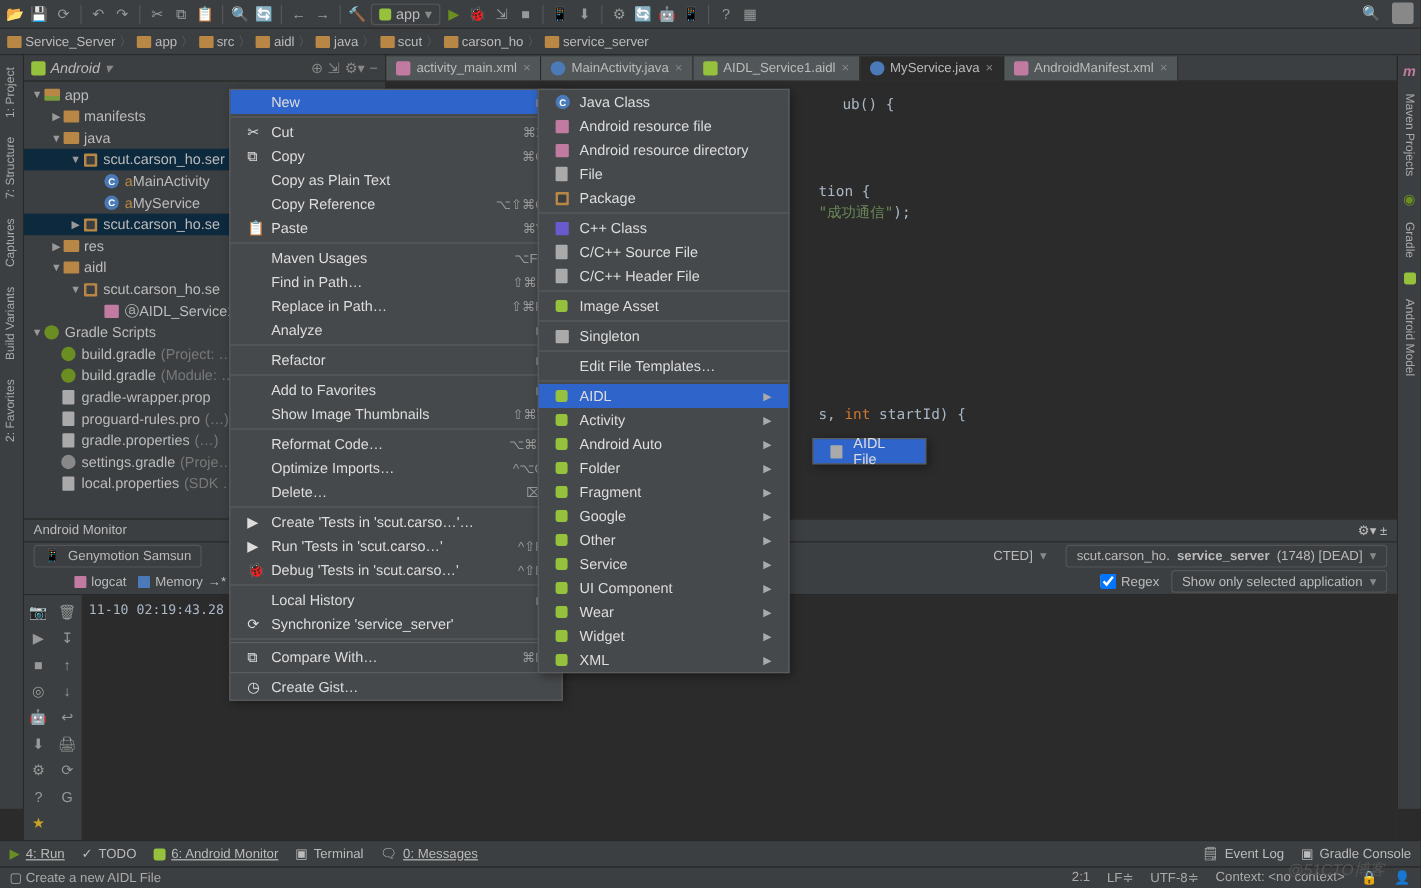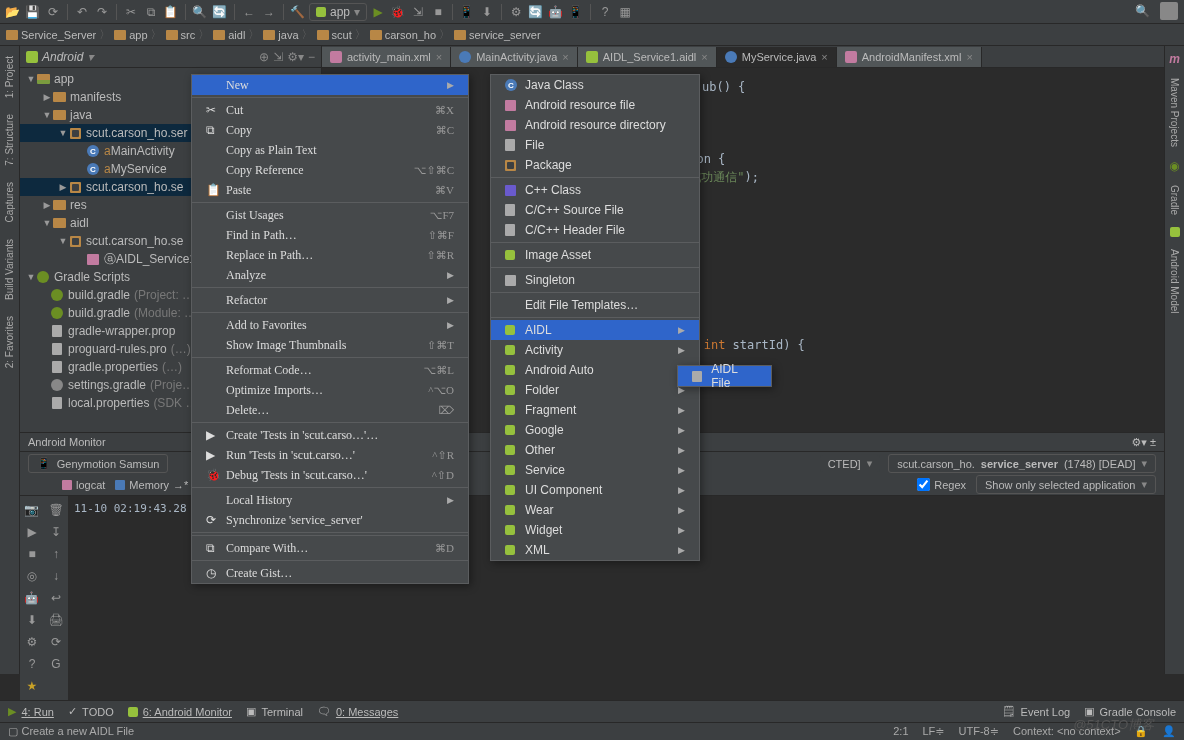--- a/index.html
+++ b/index.html
@@ -52,22 +52,22 @@
 .kw { color: #cc7832; }
 .str { color: #6a8759; }
 .context-menu { position: absolute; background: #46494b; border: 1px solid #5b5d5f; box-shadow: 2px 2px 8px rgba(0,0,0,0.4); z-index: 100; font-size: 12px; }
 .cm-item { height: 20px; padding: 0 14px; display: flex; align-items: center; justify-content: space-between; gap: 30px; color: #ddd; cursor: pointer; }
 .cm-item.sep { height: 1px; background: #5b5d5f; padding: 0; margin: 2px 0; }
 .cm-item.hi { background: #2f65ca; }
 .cm-item .sub { color: #aaa; font-size: 9px; }
 .cm-item .short { color: #999; font-size: 11px; }
 .cm-item .ic { width: 14px; height: 14px; margin-right: 6px; display: inline-flex; align-items: center; }
 .cm-left { display: flex; align-items: center; }
-.menu1 { left: 191px; top: 74px; width: 278px; font-family: Liberation Serif, serif; }
-.menu2 { left: 490px; top: 74px; width: 210px; }
+.menu1 { left: 191px; top: 74px; width: 278px; }
+.menu2 { left: 448px; top: 74px; width: 210px; }
 .menu3 { left: 677px; top: 365px; width: 95px; }
 .android-mini { width: 10px; height: 10px; background: #96c13d; border-radius: 2px; }
 .bottom-panel { position: absolute; left: 20px; right: 20px; top: 432px; height: 268px; background: #3c3f41; border-top: 1px solid #282828; display: flex; flex-direction: column; }
 .am-header { height: 22px; display: flex; align-items: center; justify-content: space-between; padding: 0 8px; border-bottom: 1px solid #282828; font-size: 11px; }
 .am-devices { height: 26px; display: flex; align-items: center; padding: 0 8px; gap: 8px; }
 .dev-combo { border: 1px solid #555; border-radius: 3px; padding: 2px 8px; display: flex; align-items: center; gap: 6px; background: #3c3f41; font-size: 11px; }
 .am-tabs { height: 24px; display: flex; align-items: center; padding: 0 8px; gap: 10px; border-bottom: 1px solid #282828; font-size: 11px; }
 .am-tab { display: flex; align-items: center; gap: 4px; cursor: pointer; }
 .am-tab .dot { width: 10px; height: 10px; background: #c27ba0; border-radius: 1px; }
 .am-body { flex: 1; display: flex; }
@@ -428,21 +428,21 @@
           <span>📋</span>
         </span>
         <span>Paste</span>
       </span>
       <span class="short">⌘V</span>
     </div>
     <div class="cm-item sep"></div>
     <div class="cm-item">
       <span class="cm-left">
         <span class="ic"></span>
-        <span>Gist Usages</span>
+        <span>Maven Usages</span>
       </span>
       <span class="short">⌥F7</span>
     </div>
     <div class="cm-item">
       <span class="cm-left">
         <span class="ic"></span>
         <span>Find in Path…</span>
       </span>
       <span class="short">⇧⌘F</span>
     </div>

